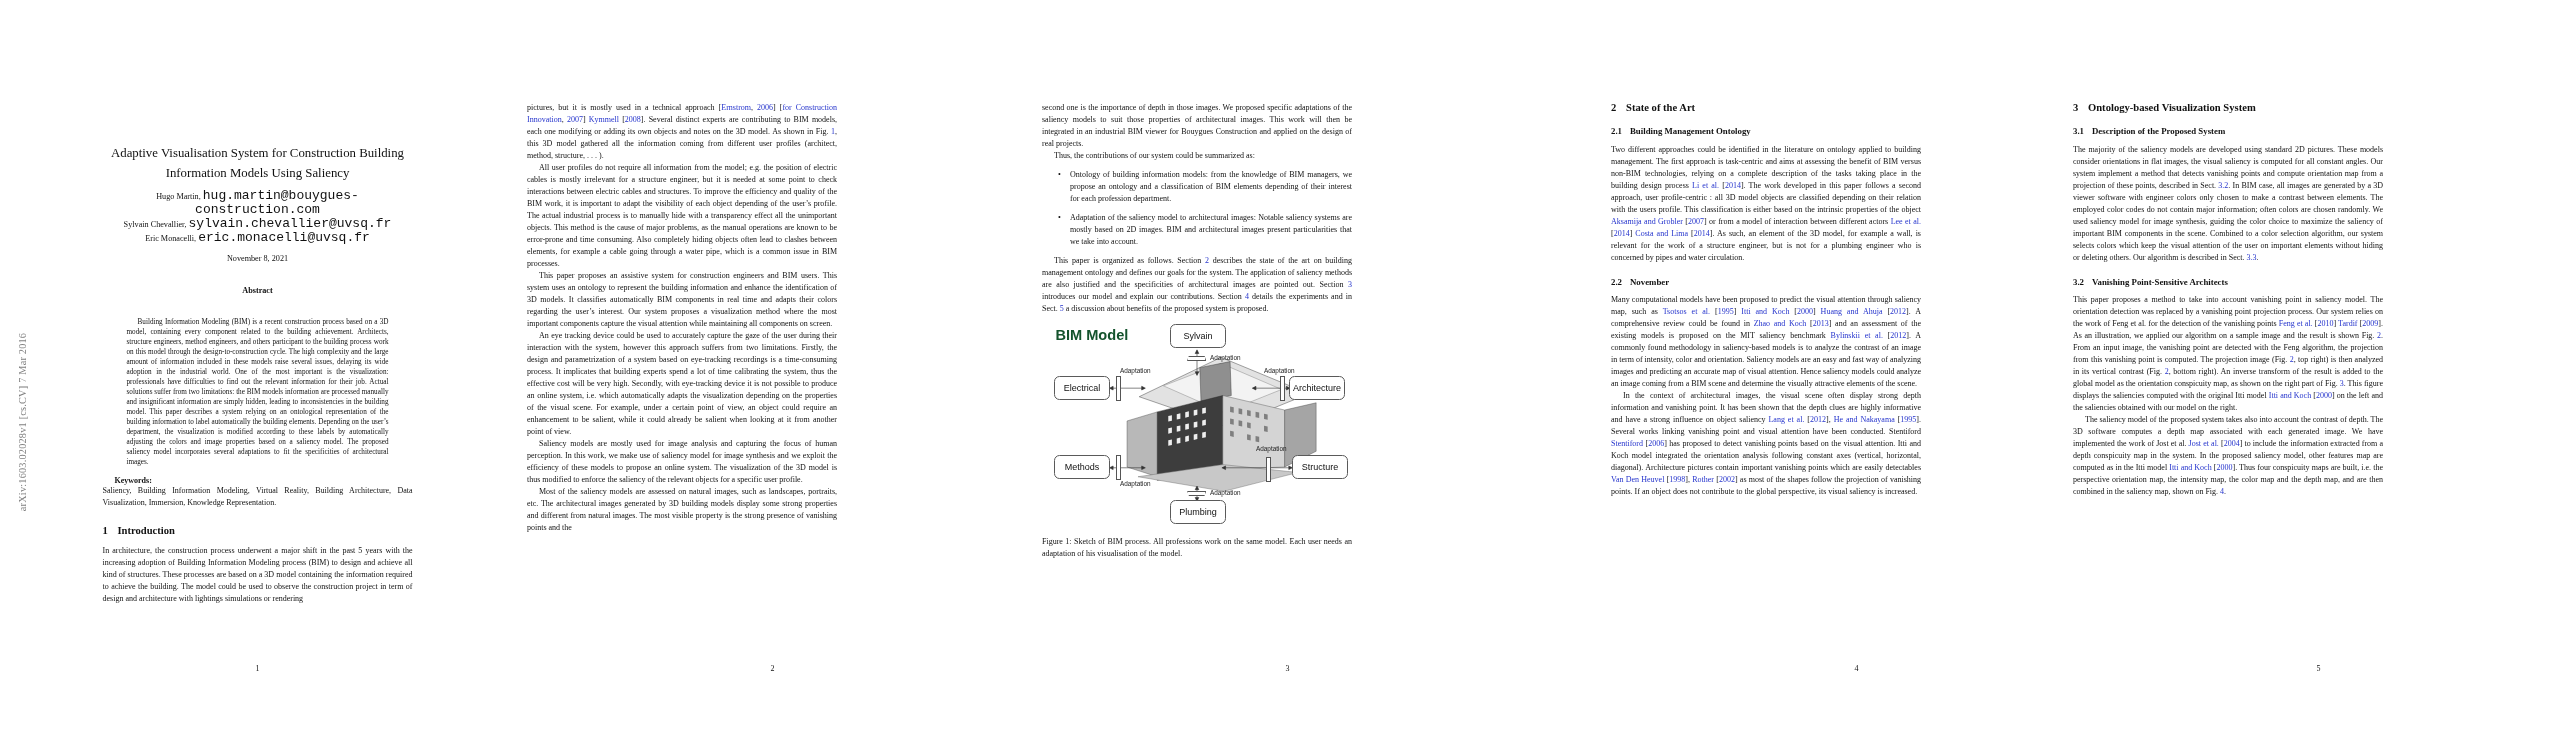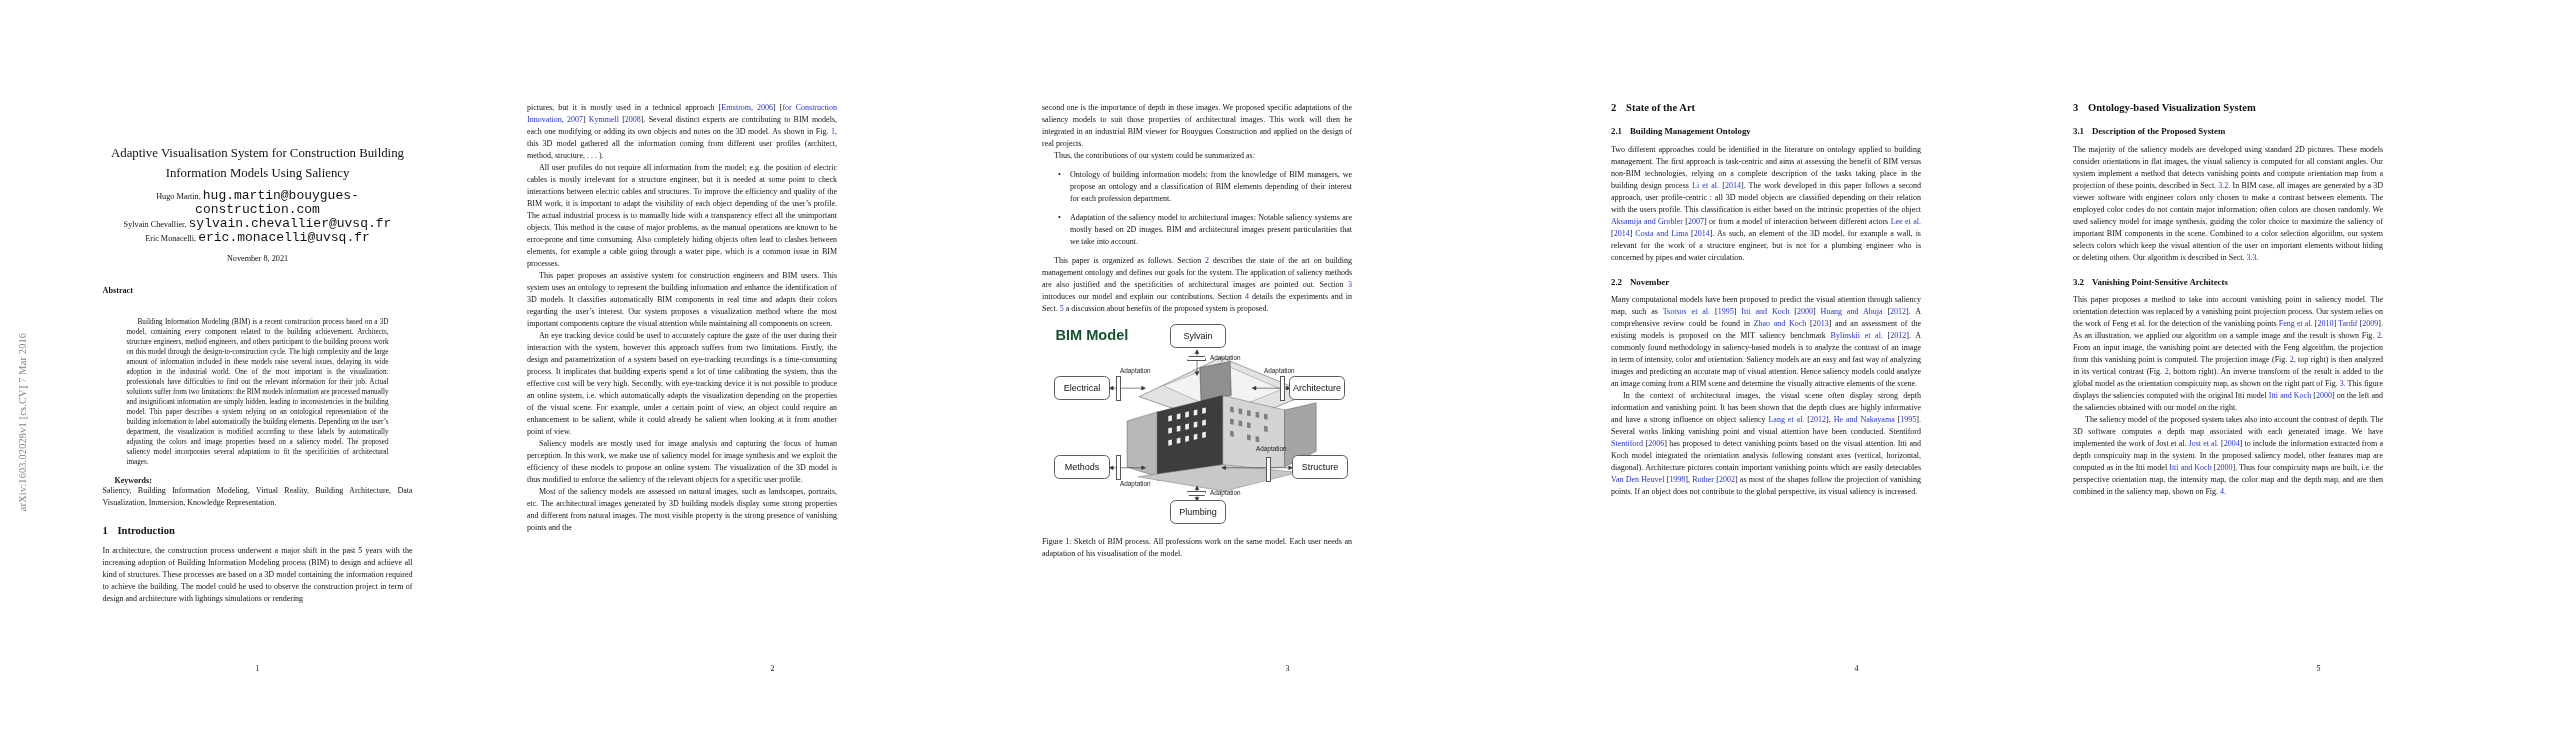--- a/index.html
+++ b/index.html
@@ -54,21 +54,21 @@
     margin: 143px auto 0 auto;
     width: 304px;
     text-align: center;
     font-size: 12.8px;
     line-height: 20px;
   }
   .authors { margin-top: 6px; text-align: center; }
   .author-line { font-size: 8.2px; line-height: 13px; }
   .author-email { font-family: "Liberation Mono", "DejaVu Sans Mono", monospace; font-size: 13px; }
   .date { margin-top: 8.5px; text-align: center; font-size: 8.2px; }
-  .abstract-heading { margin-top: 23px; text-align: left; font-weight: bold; font-size: 8.2px; }
+  .abstract-heading { margin-top: 23px; text-align: center; font-weight: bold; font-size: 8.2px; }
   .abstract {
     margin: 22px auto 0 auto;
     width: 262px;
     font-size: 7.2px;
     line-height: 10px;
     text-align: justify;
     text-indent: 11px;
     hyphens: auto;
   }
   .kw-label { margin-top: 9.7px; font-weight: bold; font-size: 8px; text-indent: 12px; }

